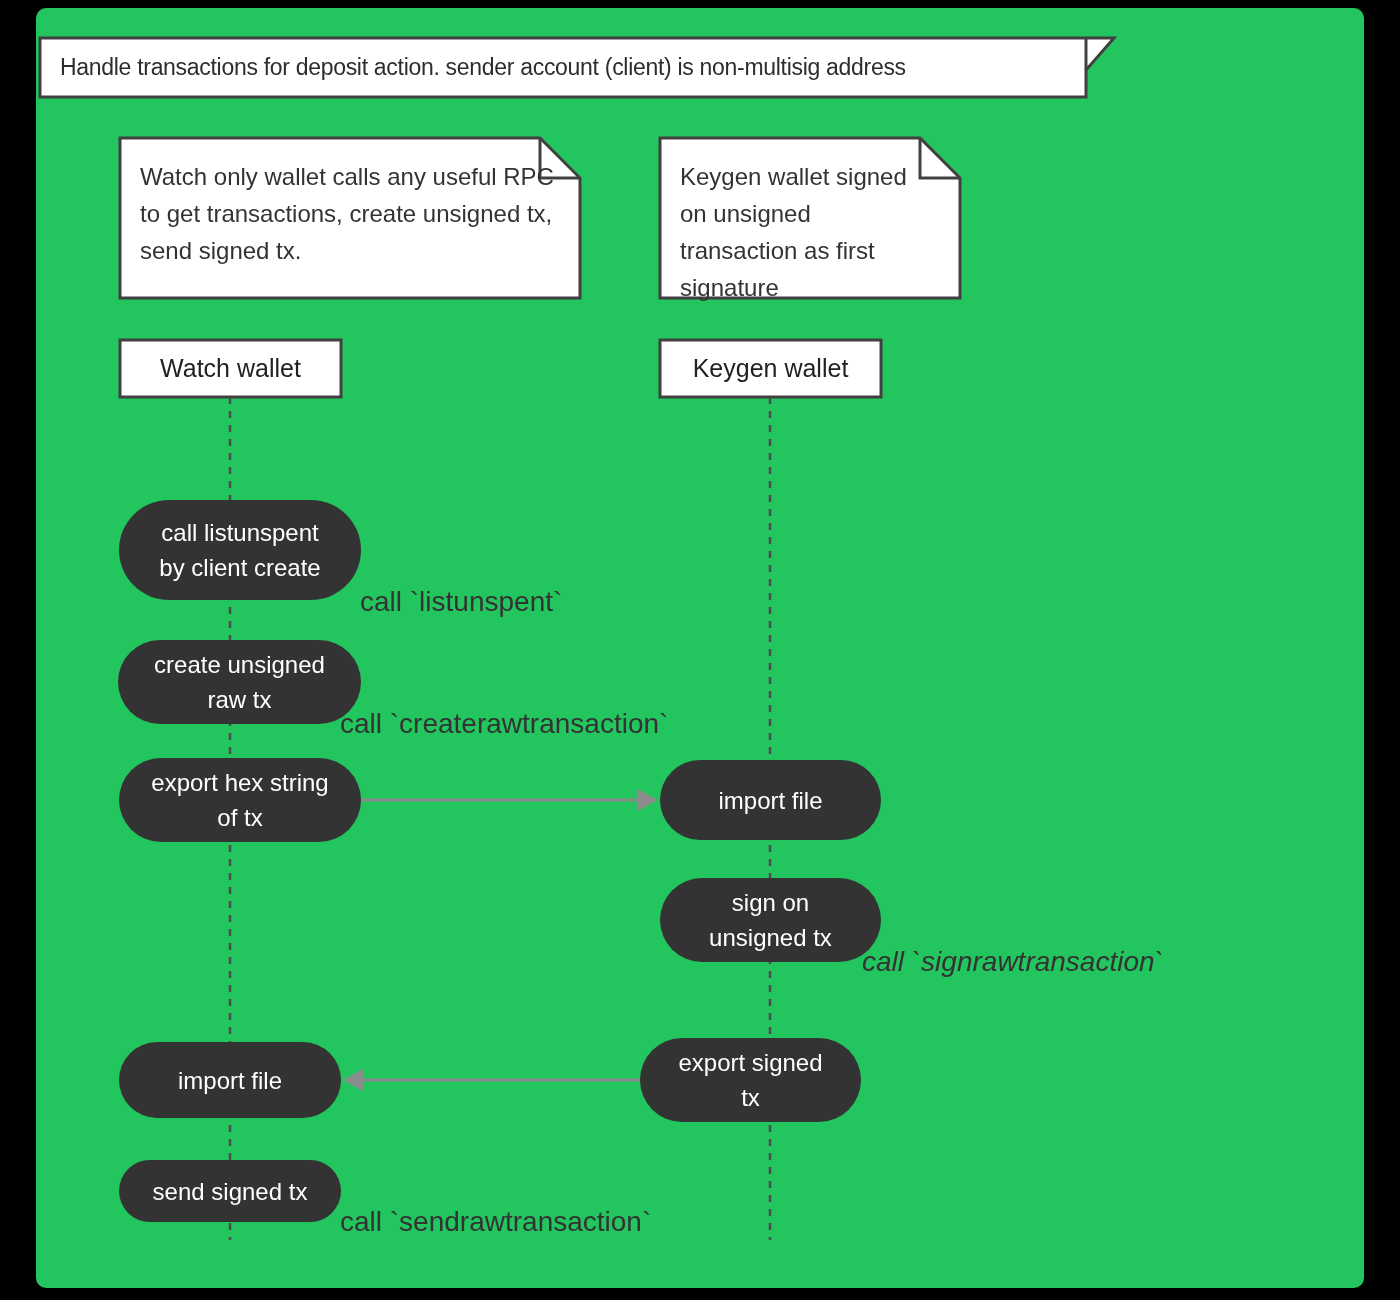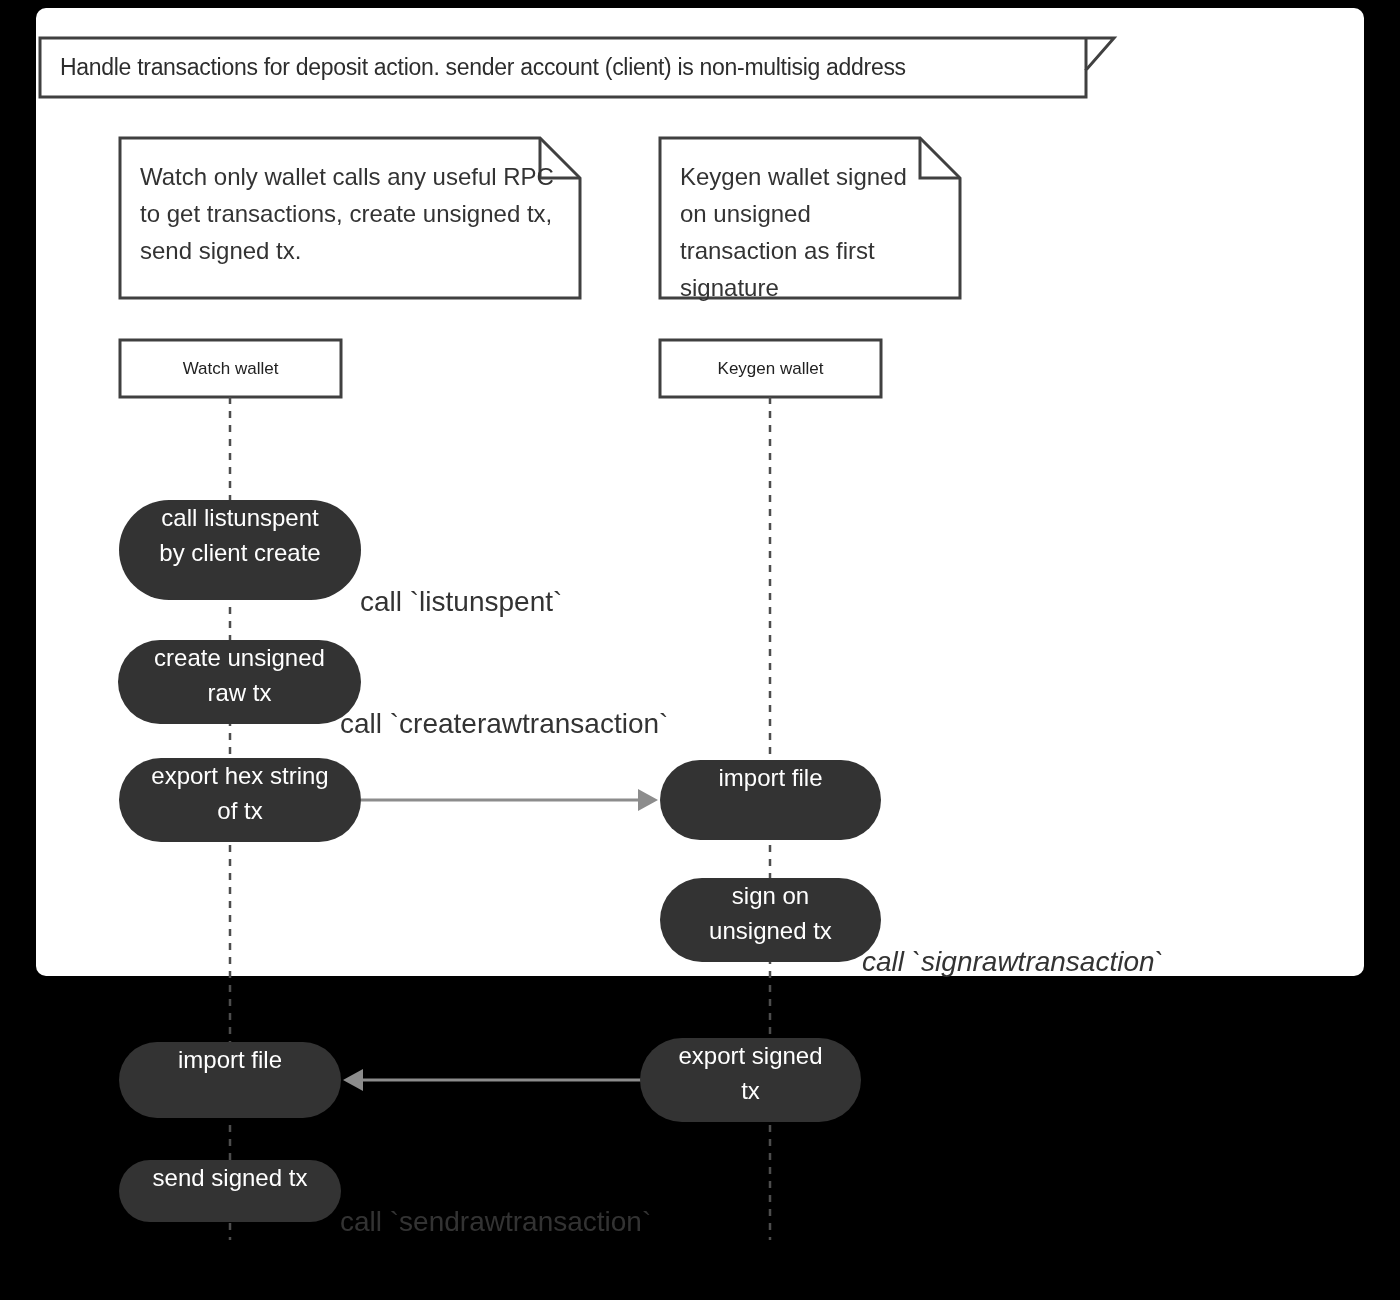--- a/index.html
+++ b/index.html
@@ -11,22 +11,22 @@
     width: 1400px;
     height: 1300px;
     position: relative;
     font-family: "Liberation Sans", sans-serif;
   }
   #canvas {
     position: absolute;
     left: 36px;
     top: 8px;
     width: 1328px;
-    height: 968px;
-    background: #ffffff;
+    height: 1280px;
+    background: #22c55e;
     border-radius: 10px;
   }
   #shapes {
     position: absolute;
     left: 0;
     top: 0;
     z-index: 0;
   }
   .shape { fill: #ffffff; stroke: #404040; stroke-width: 3; stroke-linejoin: miter; }
   .fold  { fill: none;    stroke: #404040; stroke-width: 3; }
@@ -43,31 +43,31 @@
     color: #2d2d2d; white-space: nowrap;
   }
   .note-text {
     font-size: 24px; line-height: 37px; color: #333333;
   }
   .note-text.n1 { left: 104px; top: 150px; width: 424px; }
   .note-text.n2 { left: 644px; top: 150px; width: 252px; }
 
   .participant {
     display: flex; align-items: center; justify-content: center;
-    font-size: 17px; color: #222222;
+    font-size: 25px; color: #222222;
   }
   .participant.p-watch  { left: 84px;  top: 332px; width: 221px; height: 57px; }
   .participant.p-keygen { left: 624px; top: 332px; width: 221px; height: 57px; }
 
   .pill {
     position: absolute; z-index: 1;
     background: #333333; color: #ffffff;
     border-radius: 999px;
     display: flex; flex-direction: column;
-    align-items: center; justify-content: flex-start;
+    align-items: center; justify-content: center;
     font-size: 24px; line-height: 35px; text-align: center;
   }
   .pill.n1 { left: 83px;  top: 492px;  width: 242px; height: 100px; }
   .pill.n2 { left: 82px;  top: 632px;  width: 243px; height: 84px; }
   .pill.n3 { left: 83px;  top: 750px;  width: 242px; height: 84px; }
   .pill.n4 { left: 624px; top: 752px;  width: 221px; height: 80px; }
   .pill.n5 { left: 624px; top: 870px;  width: 221px; height: 84px; }
   .pill.n6 { left: 604px; top: 1030px; width: 221px; height: 84px; }
   .pill.n7 { left: 83px;  top: 1034px; width: 222px; height: 76px; }
   .pill.n8 { left: 83px;  top: 1152px; width: 222px; height: 62px; }

